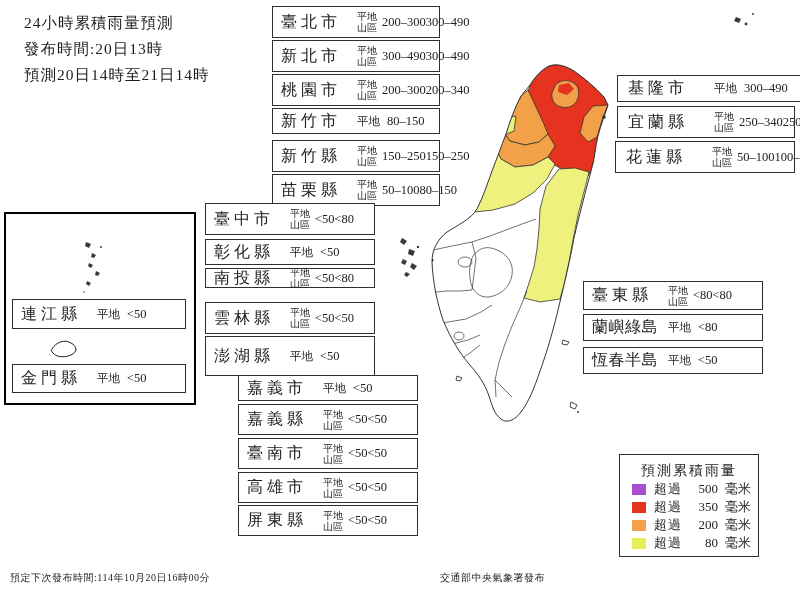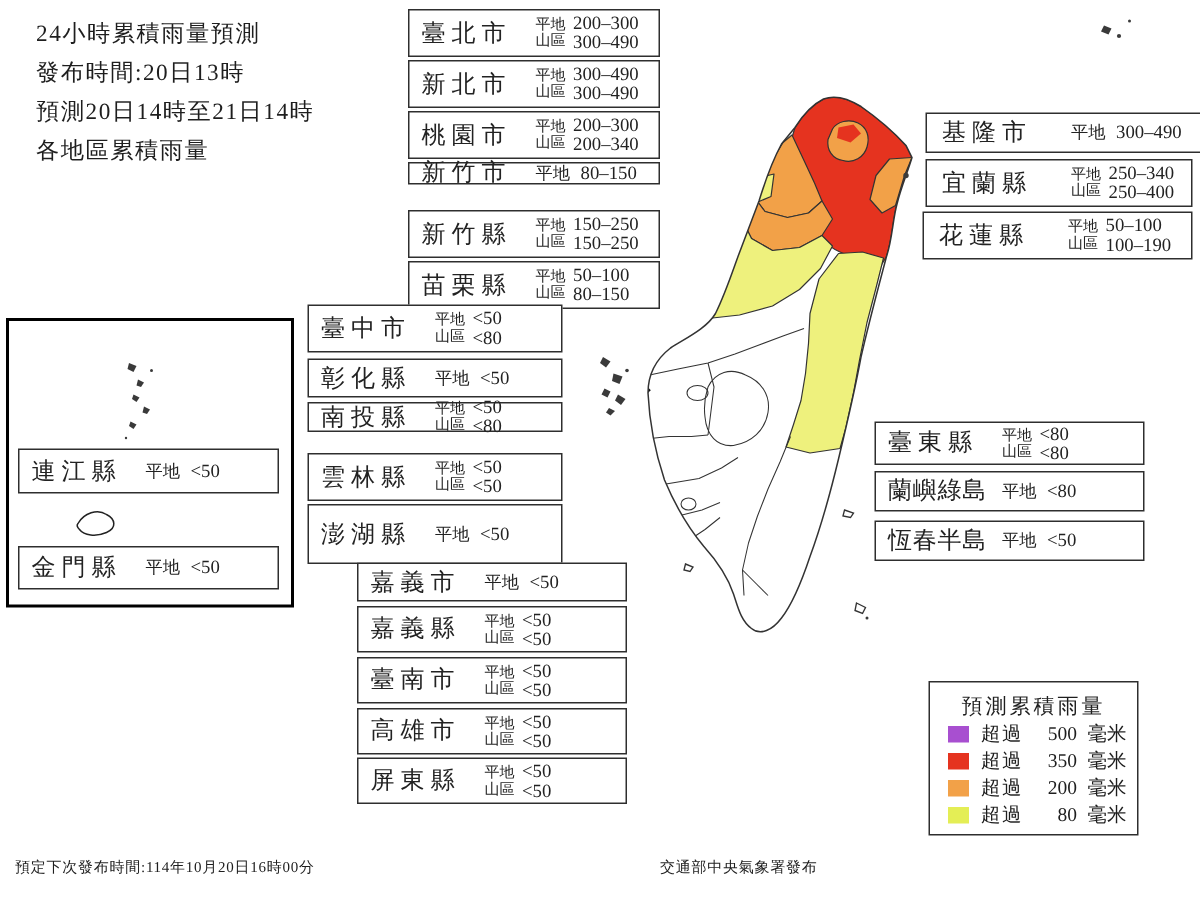--- a/index.html
+++ b/index.html
@@ -14,21 +14,21 @@
   .hdr{position:absolute;left:24px;top:10px;font-size:15.5px;letter-spacing:1px;line-height:26px;white-space:nowrap;}
   
   .rbox{
     position:absolute;border:1px solid #2e2e2e;background:#fff;
     display:flex;align-items:center;box-sizing:border-box;white-space:nowrap;
   }
   .rname{font-size:16px;letter-spacing:4px;padding-left:8px;width:76px;flex:none;color:#222;}
   .rname.n4{letter-spacing:0.5px;}
   .rname.wide{width:86px;padding-left:10px;}
   .rlabs{display:flex;flex-direction:column;justify-content:center;font-size:10px;line-height:11px;margin-right:5px;color:#222;}
-  .rvals{display:flex;flex-direction:column;justify-content:center;font-size:12.5px;line-height:13px;color:#222;}
+  .rvals{display:flex;flex-direction:row;justify-content:center;font-size:12.5px;line-height:13px;color:#222;}
   .rl1{font-size:11.5px;margin-right:7px;color:#222;}
   .rv1{font-size:12.5px;color:#222;}
   
   .bigbox{position:absolute;left:4px;top:212px;width:192px;height:193px;border:2.5px solid #000;box-sizing:border-box;background:transparent;}
   
   .legend{position:absolute;left:619px;top:454px;width:140px;height:103px;border:1.5px solid #2e2e2e;box-sizing:border-box;background:#fff;}
   .legend-title{font-size:14px;letter-spacing:2px;text-align:center;margin-top:7px;}
   .lrow{display:flex;align-items:center;height:18px;margin:0 0 0 12px;font-size:13px;}
   .chip{width:14px;height:11px;flex:none;margin-right:8px;}
   .lex{letter-spacing:1px;}
@@ -115,21 +115,20 @@
     <circle cx="101" cy="247" r="1"></circle>
     <circle cx="84" cy="292" r="0.8"></circle>
   </g>
   <path d="M52,349 C56,342 65,339 71,343 C77,346 78,352 71,355 C64,358 56,357 53,353 C51,351 51,350 52,349 Z" fill="#ffffff" stroke="#222" stroke-width="1"></path>
 </svg>
 
 <div class="hdr">
   <div>24小時累積雨量預測</div>
   <div>發布時間:20日13時</div>
   <div>預測20日14時至21日14時</div>
-  <div>各地區累積雨量</div>
 </div>
 
 <div class="bigbox"></div>
 
 <div class="rbox" style="left:12px;top:299px;width:174px;height:30px">
   <span class="rname">連江縣</span>
   <span class="rl1">平地</span>
   <span class="rv1">&lt;50</span>
 </div>
 <div class="rbox" style="left:12px;top:364px;width:174px;height:29px">
@@ -164,21 +163,21 @@
   <span class="rname">桃園市</span>
   <span class="rlabs">
       <span>平地</span>
       <span>山區</span>
     </span>
   <span class="rvals">
       <span>200–300</span>
       <span>200–340</span>
     </span>
 </div>
-<div class="rbox" style="left:272px;top:108px;width:168px;height:15px">
+<div class="rbox" style="left:272px;top:108px;width:168px;height:26px">
   <span class="rname">新竹市</span>
   <span class="rl1">平地</span>
   <span class="rv1">80–150</span>
 </div>
 <div class="rbox" style="left:272px;top:140px;width:168px;height:32px">
   <span class="rname">新竹縣</span>
   <span class="rlabs">
       <span>平地</span>
       <span>山區</span>
     </span>

